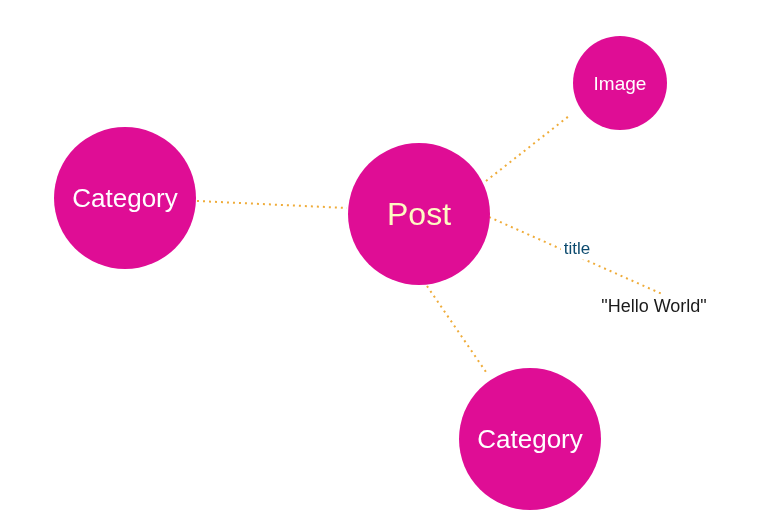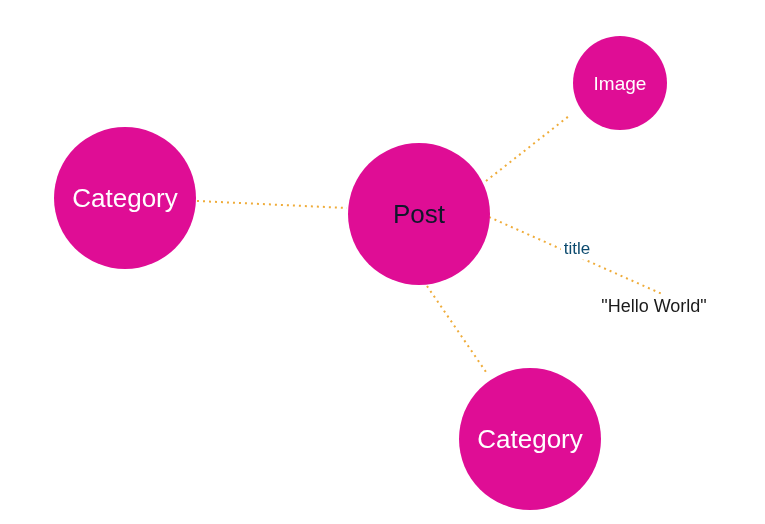--- a/index.html
+++ b/index.html
@@ -57,21 +57,21 @@
       <line x1="197" y1="201" x2="347" y2="208" stroke="#efac3a" stroke-width="2" stroke-dasharray="2 4"></line>
       <line x1="486" y1="181" x2="569" y2="116" stroke="#efac3a" stroke-width="2" stroke-dasharray="2 4"></line>
       <line x1="427" y1="286" x2="486" y2="372" stroke="#efac3a" stroke-width="2" stroke-dasharray="2 4"></line>
       <line x1="489" y1="217" x2="662" y2="294" stroke="#efac3a" stroke-width="2" stroke-dasharray="2 4"></line>
     </svg>
   <div id="nodes-layer">
       <div class="node" style="left: 54px; top: 127px; width: 142px; height: 142px; background: rgb(223, 13, 149);">
         <span class="node-label" style="font-size: 26px; color: rgb(255, 255, 255);">Category</span>
       </div>
       <div class="node" style="left: 348px; top: 143px; width: 142px; height: 142px; background: rgb(223, 13, 149);">
-        <span class="node-label" style="font-size: 26px; color: #0f172a;">Post</span>
+        <span class="node-label" style="font-size: 32px; color: #fef9c3;">Post</span>
       </div>
       <div class="node" style="left: 573px; top: 36px; width: 94px; height: 94px; background: rgb(223, 13, 149);">
         <span class="node-label" style="font-size: 19px; color: rgb(255, 255, 255);">Image</span>
       </div>
       <div class="node" style="left: 459px; top: 368px; width: 142px; height: 142px; background: rgb(223, 13, 149);">
         <span class="node-label" style="font-size: 26px; color: rgb(255, 255, 255);">Category</span>
       </div>
     </div>
   <div id="annotations-layer">
       <span class="annotation" style="left: 577px; top: 249px; font-size: 17px; color: #0c4a6e;">title</span>

